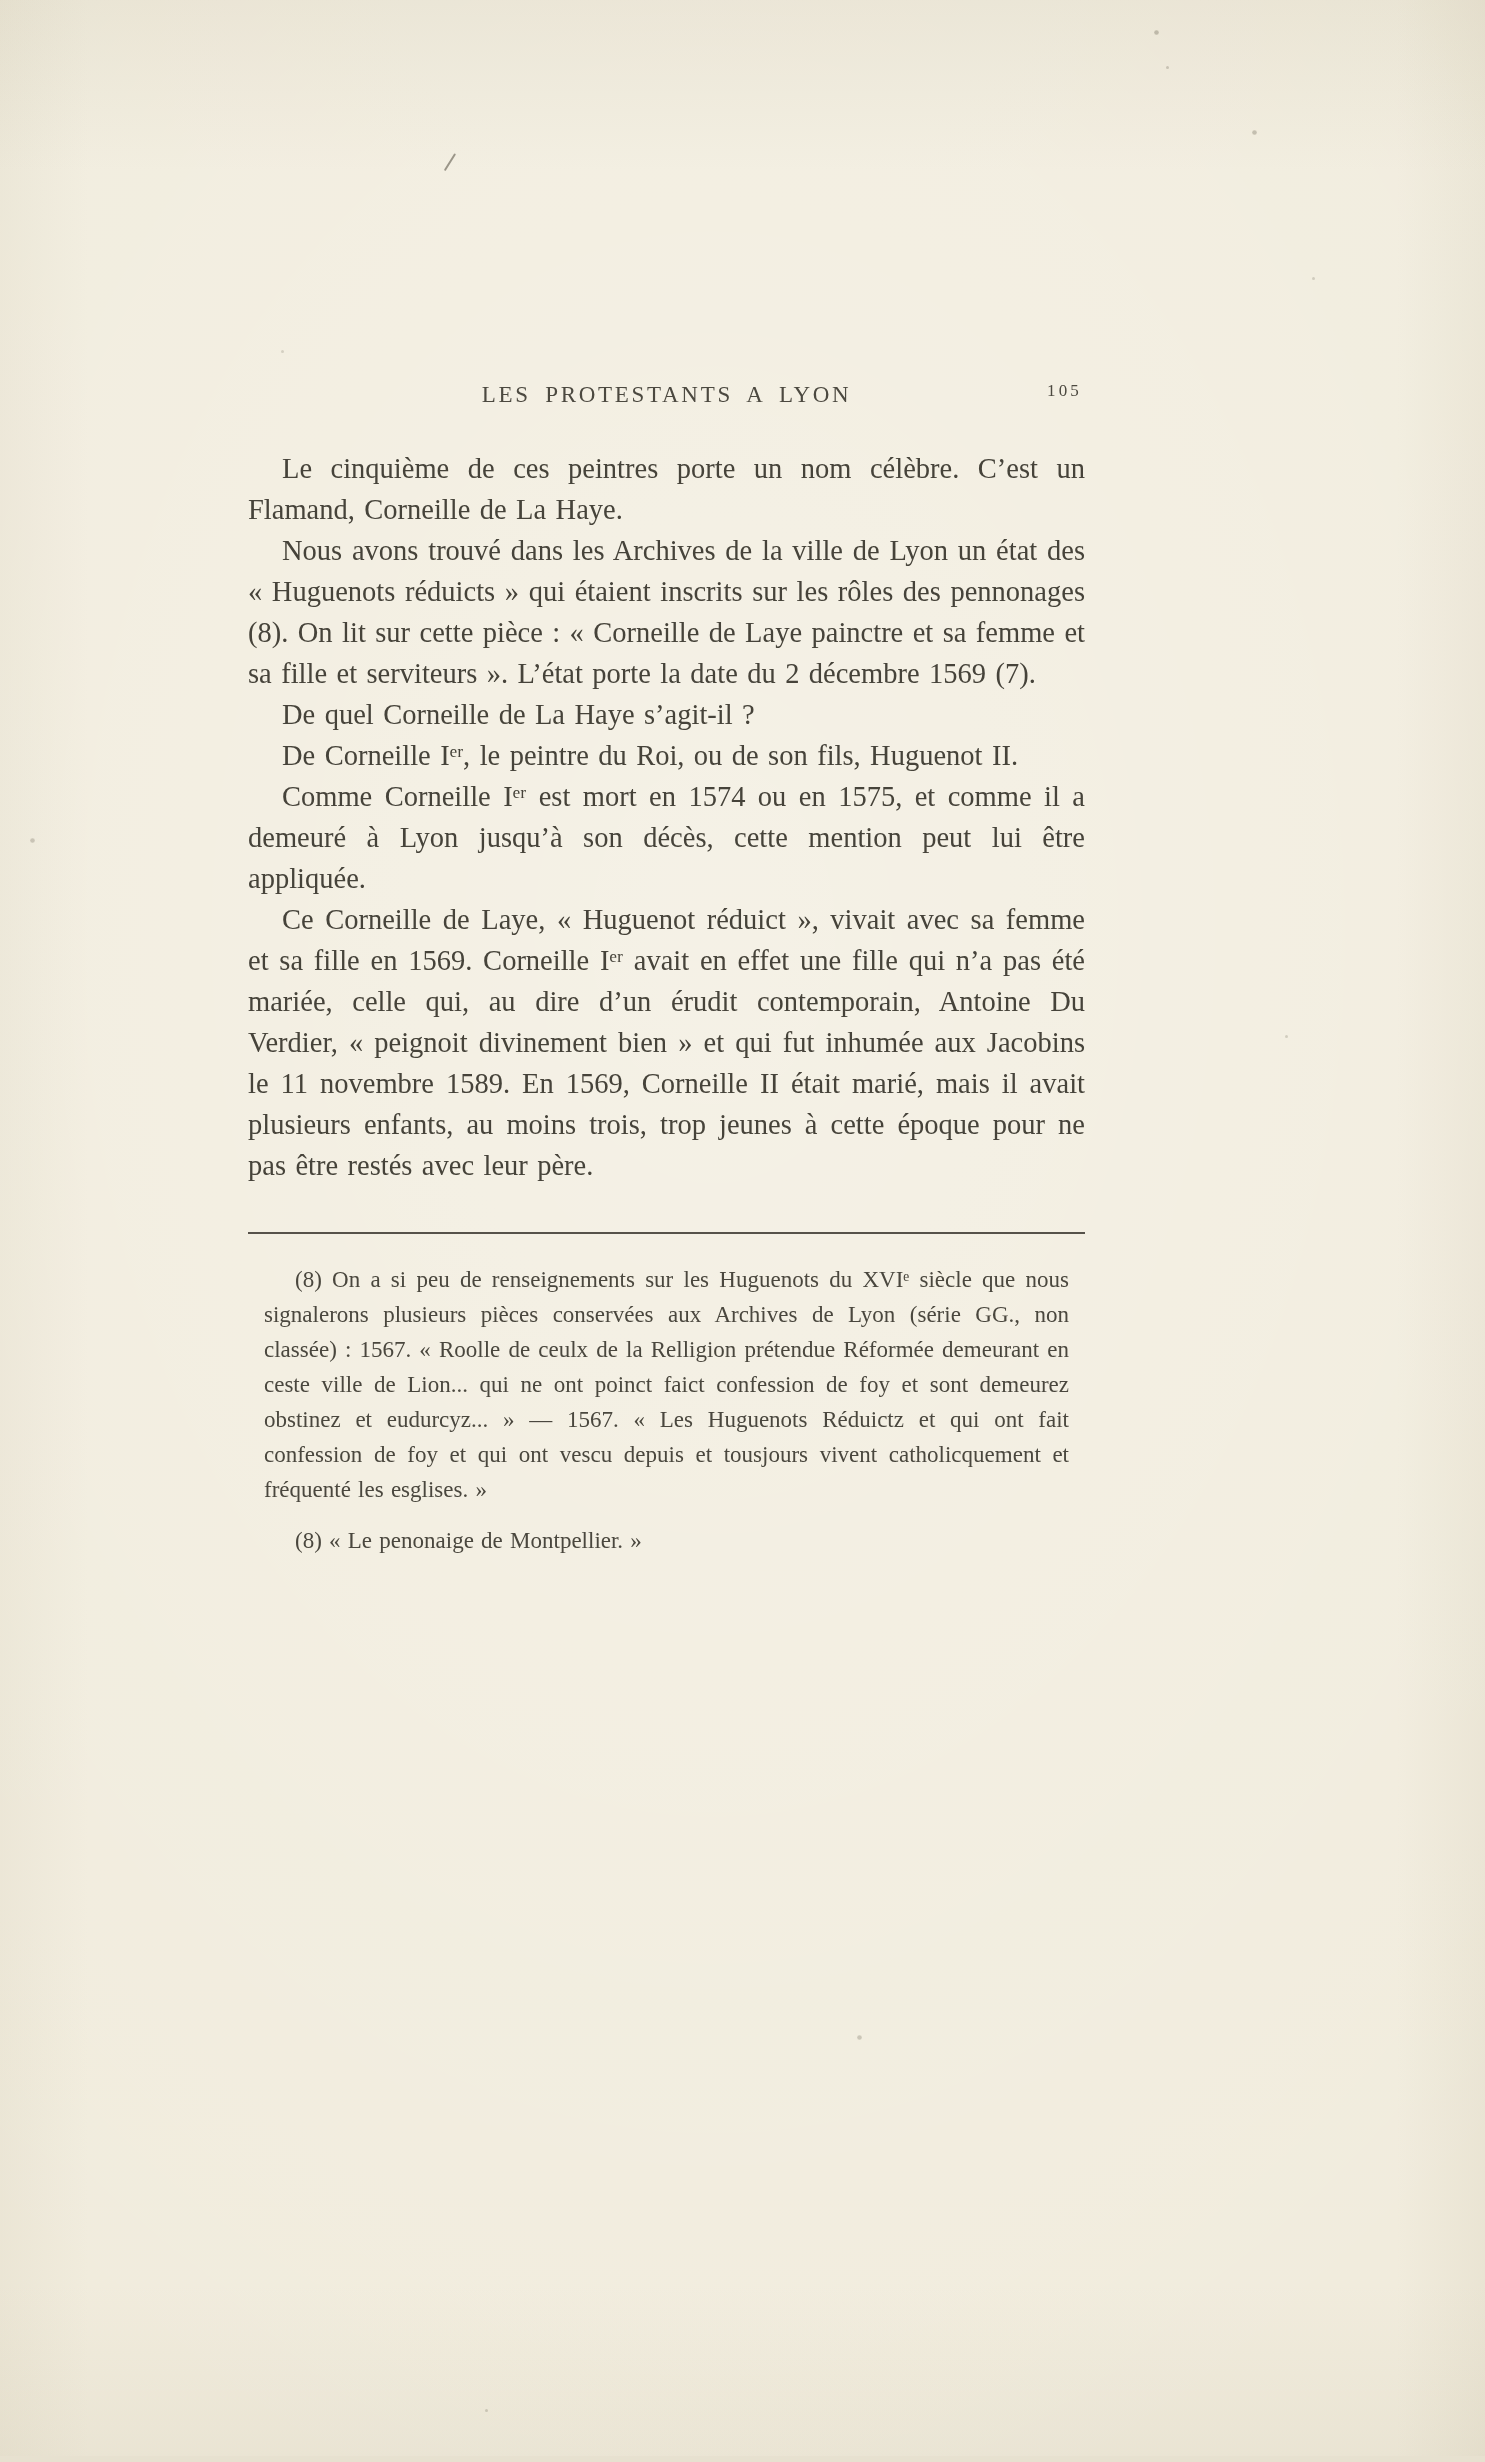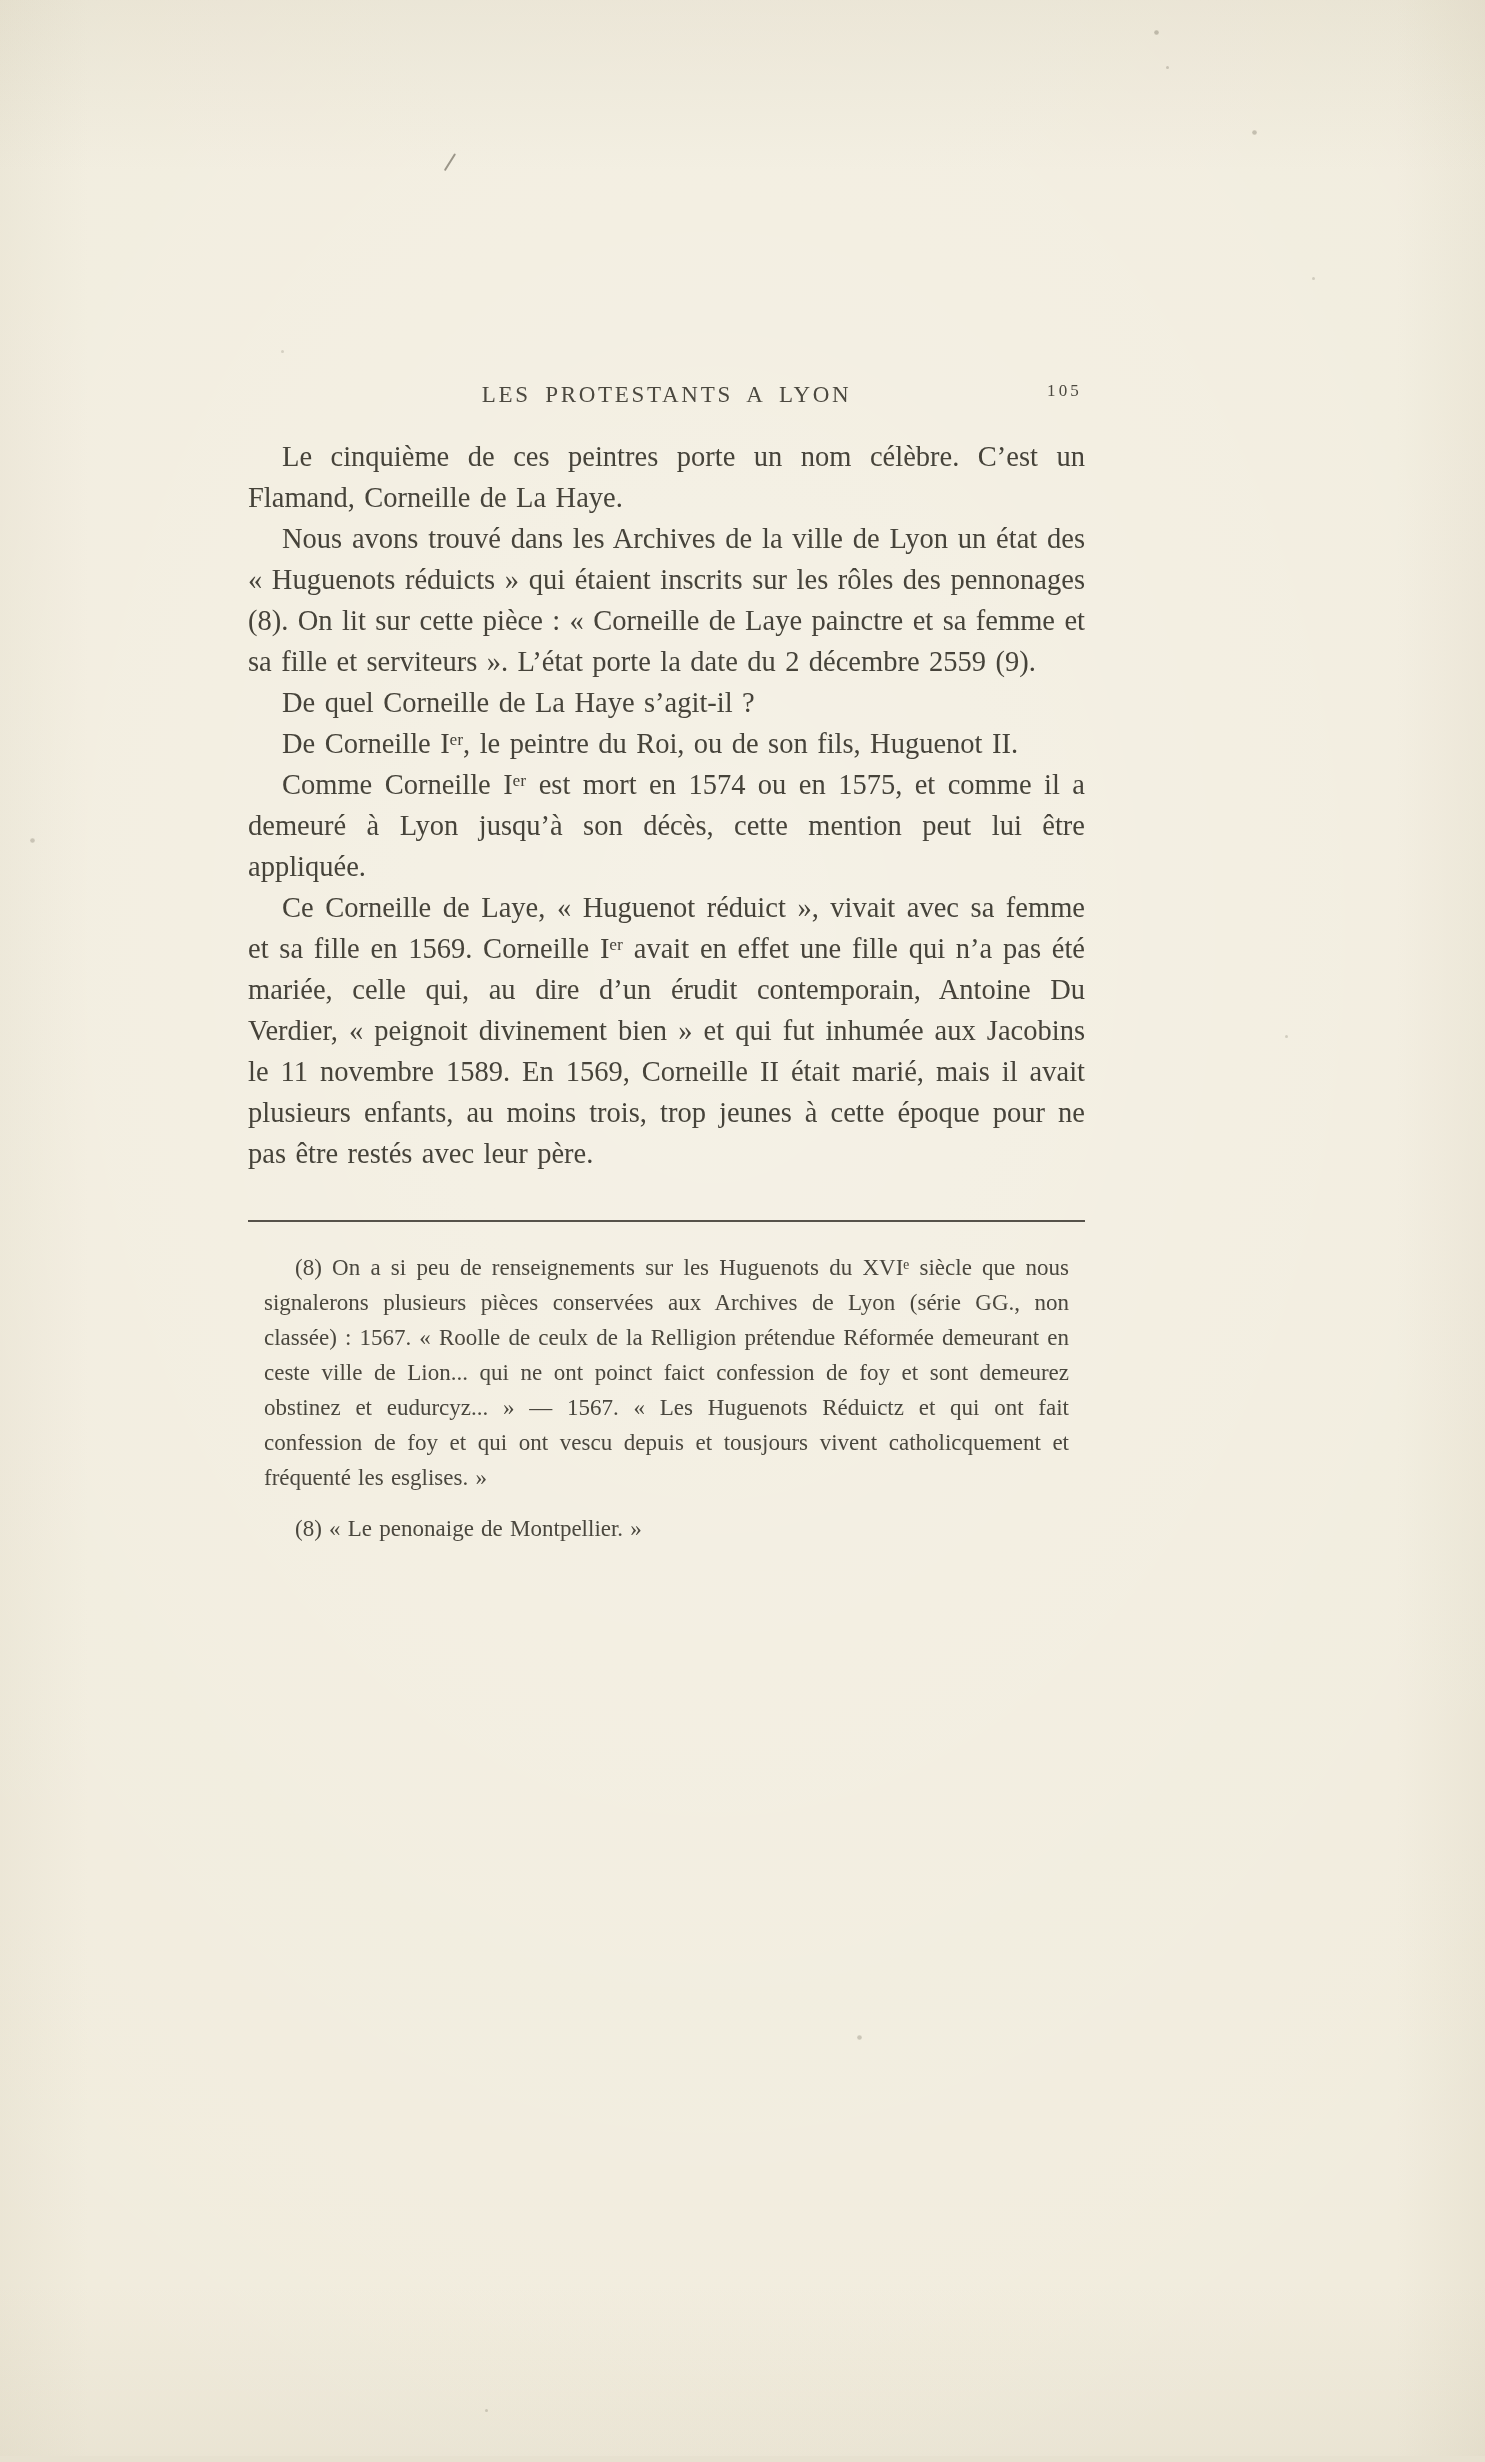--- a/index.html
+++ b/index.html
@@ -43,21 +43,21 @@
     word-spacing: 6.2px;
   }
   .page-num {
     position: absolute;
     right: 3.1px;
     top: -1.5px;
     font-size: 17px;
     letter-spacing: 3.1px;
   }
   .body-text {
-    margin-top: 20px;
+    margin-top: 32px;
     font-size: 28.5px;
     line-height: 41px;
     text-align: justify;
     word-spacing: 2.3px;
   }
   .body-text p {
     margin: 0;
     text-indent: 34px;
   }
   .rule {
@@ -120,21 +120,21 @@
 
   <div class="column">
 
     <div class="header">
       <span>LES PROTESTANTS A LYON</span>
       <span class="page-num">105</span>
     </div>
 
     <div class="body-text">
       <p>Le cinquième de ces peintres porte un nom célèbre. C’est un Flamand, Corneille de La Haye.</p>
-      <p>Nous avons trouvé dans les Archives de la ville de Lyon un état des « Huguenots réduicts » qui étaient inscrits sur les rôles des pennonages (8). On lit sur cette pièce : « Corneille de Laye painctre et sa femme et sa fille et serviteurs ». L’état porte la date du 2 décembre 2559 (9).</p>
+      <p>Nous avons trouvé dans les Archives de la ville de Lyon un état des « Huguenots réduicts » qui étaient inscrits sur les rôles des pennonages (8). On lit sur cette pièce : « Corneille de Laye painctre et sa femme et sa fille et serviteurs ». L’état porte la date du 2 décembre 1569 (7).</p>
       <p>De quel Corneille de La Haye s’agit-il ?</p>
       <p>De Corneille Iᵉʳ, le peintre du Roi, ou de son fils, Huguenot II.</p>
       <p>Comme Corneille Iᵉʳ est mort en 1574 ou en 1575, et comme il a demeuré à Lyon jusqu’à son décès, cette mention peut lui être appliquée.</p>
       <p>Ce Corneille de Laye, « Huguenot réduict », vivait avec sa femme et sa fille en 1569. Corneille Iᵉʳ avait en effet une fille qui n’a pas été mariée, celle qui, au dire d’un érudit contemporain, Antoine Du Verdier, « peignoit divinement bien » et qui fut inhumée aux Jacobins le 11 novembre 1589. En 1569, Corneille II était marié, mais il avait plusieurs enfants, au moins trois, trop jeunes à cette époque pour ne pas être restés avec leur père.</p>
     </div>
 
     <hr class="rule">
 
     <div class="footnotes">
       <p>(8) On a si peu de renseignements sur les Huguenots du XVIᵉ siècle que nous signalerons plusieurs pièces conservées aux Archives de Lyon (série GG., non classée) : 1567. « Roolle de ceulx de la Relligion prétendue Réformée demeurant en ceste ville de Lion... qui ne ont poinct faict confession de foy et sont demeurez obstinez et eudurcyz... » — 1567. « Les Huguenots Réduictz et qui ont fait confession de foy et qui ont vescu depuis et tousjours vivent catholicquement et fréquenté les esglises. »</p>

